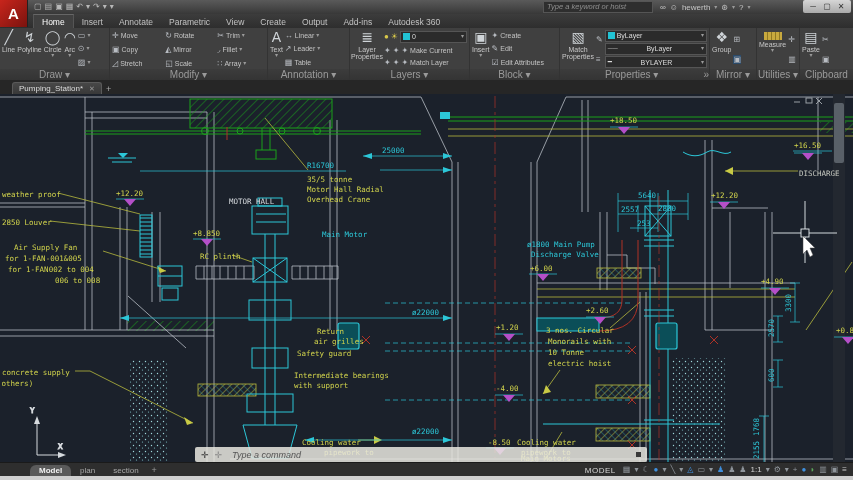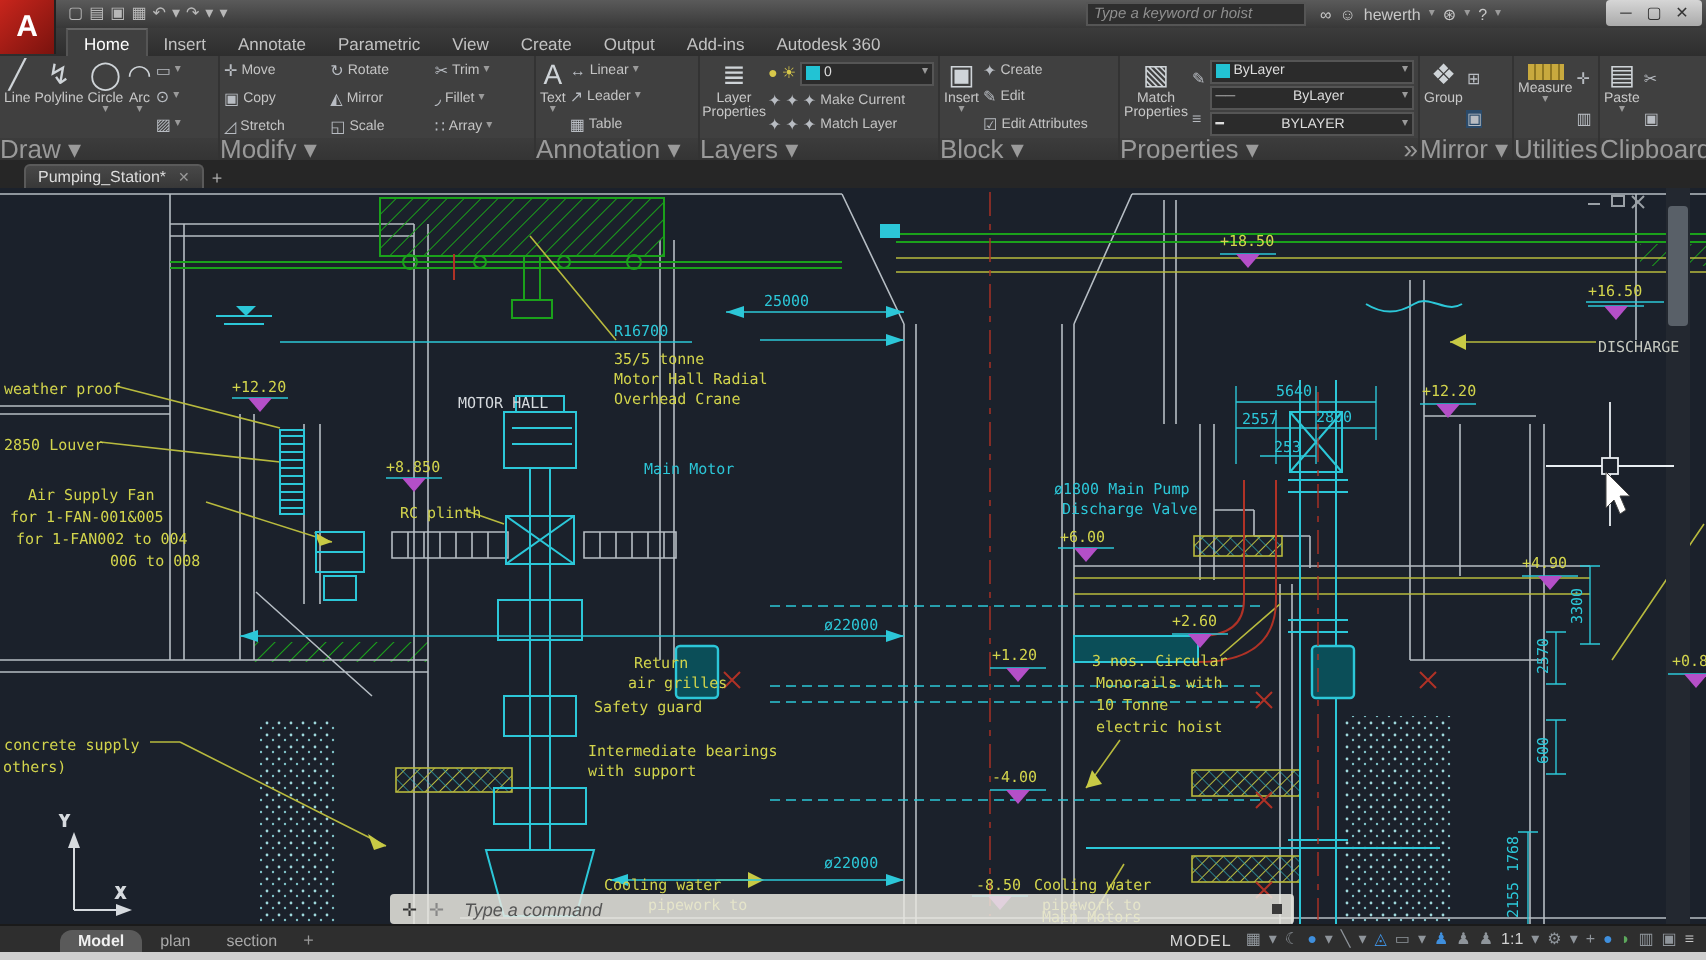--- a/index.html
+++ b/index.html
@@ -20,21 +20,21 @@
     background:linear-gradient(#d6d6d6,#aaaaaa);padding:0 4px;border-radius:2px;}
   #winbtns span{color:#333;font-size:8px;width:12px;text-align:center;}
   
   #tabrow{top:14px;height:14px;background:linear-gradient(#3c3c3c,#2e2e2e);display:flex;align-items:flex-end;padding-left:33px;}
   .rtab{font-size:8.5px;color:#c2c2c2;padding:2px 8px 1px 8px;}
   .rtab.active{background:#404040;color:#fff;border-top:1px solid #666;border-left:1px solid #555;border-right:1px solid #555;}
   
   #ribbon{top:28px;height:52px;background:#404040;display:flex;border-bottom:1px solid #2a2a2a;}
   .panel{height:52px;border-right:1px solid #333;box-sizing:border-box;display:flex;flex-direction:column;}
   .pbody{flex:1;display:flex;align-items:stretch;padding:1px 2px 0 2px;gap:2px;}
-  .plabel{height:11px;font-size:13px;color:#9a9a9a;text-align:left;line-height:11px;background:linear-gradient(#3c3c3c,#343434);}
+  .plabel{height:11px;font-size:10px;color:#9a9a9a;text-align:center;line-height:11px;background:linear-gradient(#3c3c3c,#343434);}
   .bigbtn{display:flex;flex-direction:column;align-items:center;justify-content:flex-start;color:#c8c8c8;font-size:7px;line-height:7px;text-align:center;}
   .bigbtn .bicon{font-size:14px;line-height:17px;color:#cfd4d8;}
   .caret{color:#9a9a9a;font-size:6px;line-height:5px;}
   .mini-col{display:flex;flex-direction:column;justify-content:space-around;}
   .mini-row{display:flex;align-items:center;gap:2px;font-size:7px;color:#c4c4c4;line-height:9px;}
   .mi{font-size:8px;color:#b8bcc2;}
   .combo{background:#2b2b2b;border:1px solid #555;height:10px;display:flex;align-items:center;font-size:7px;color:#ddd;padding:0 2px;gap:2px;}
   .combo .sw{width:7px;height:7px;background:#22c3d4;}
   .combo .flex{flex:1;}
   .ruler-ic{width:18px;height:8px;background:repeating-linear-gradient(90deg,#c8a93e 0 3px,#8f7722 3px 4px);margin:3px 0 1px 0;}

